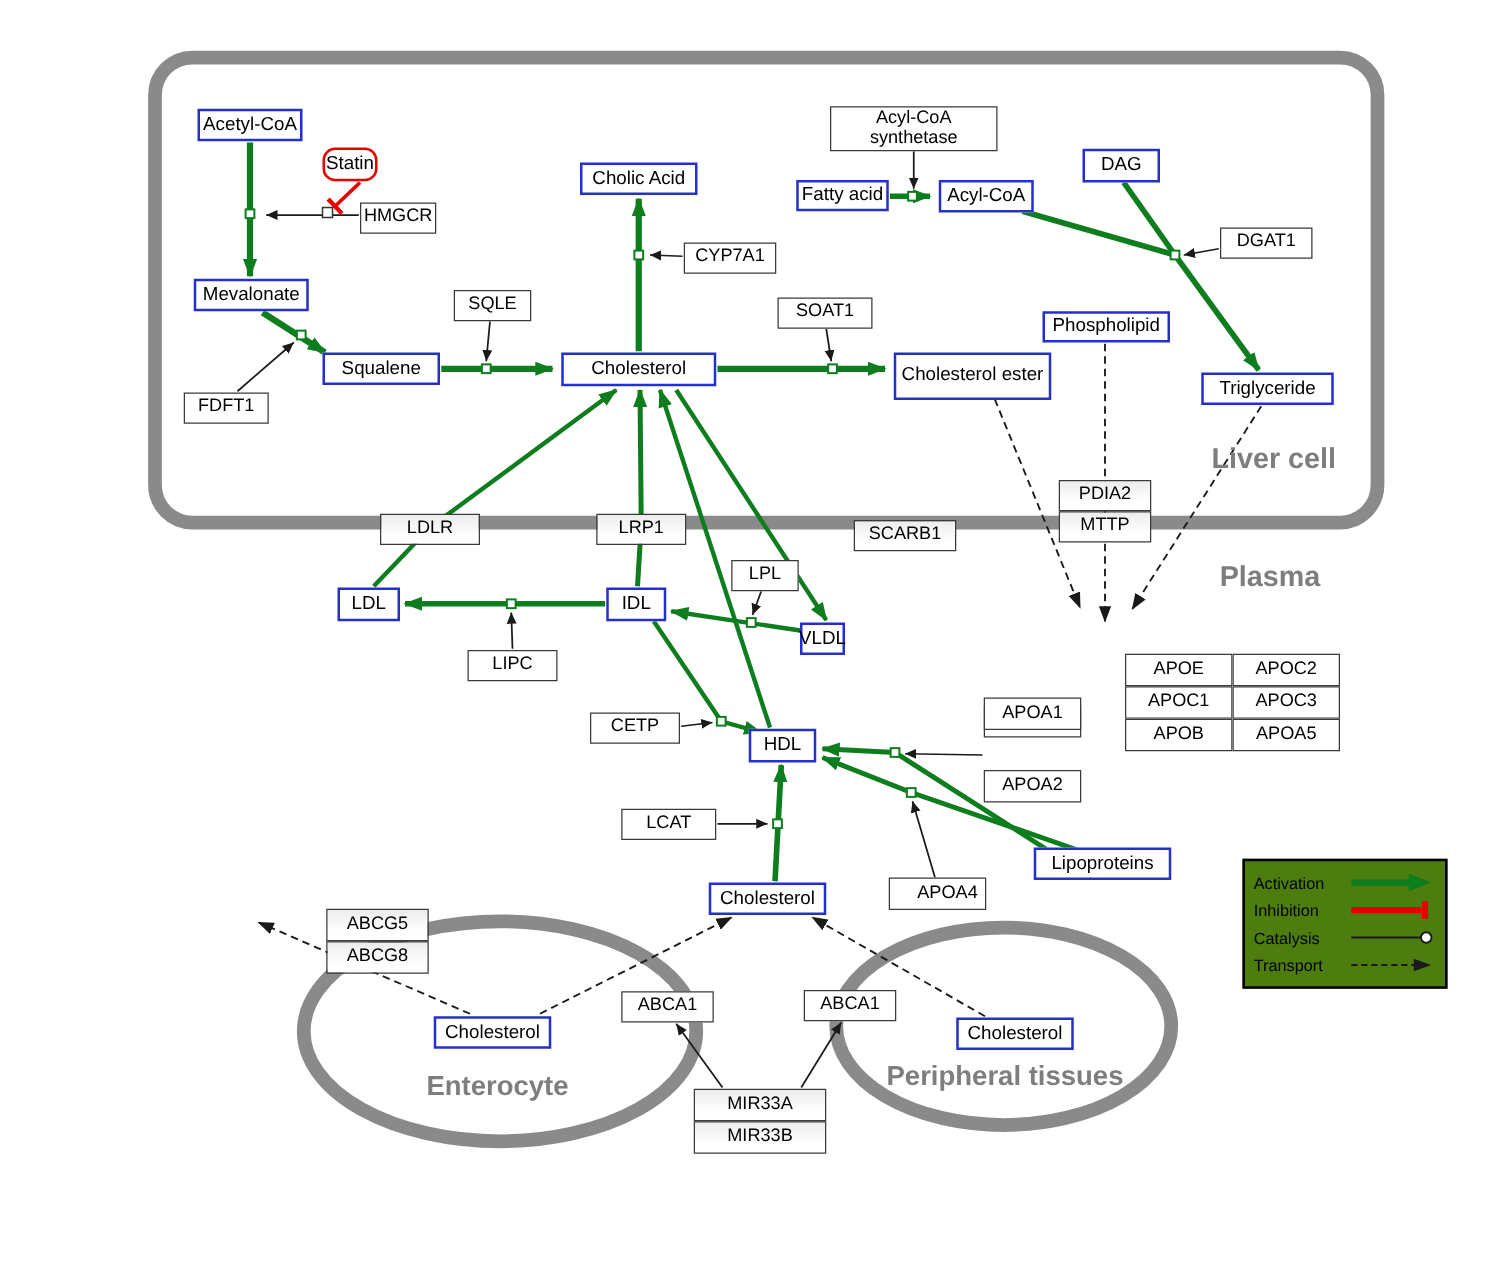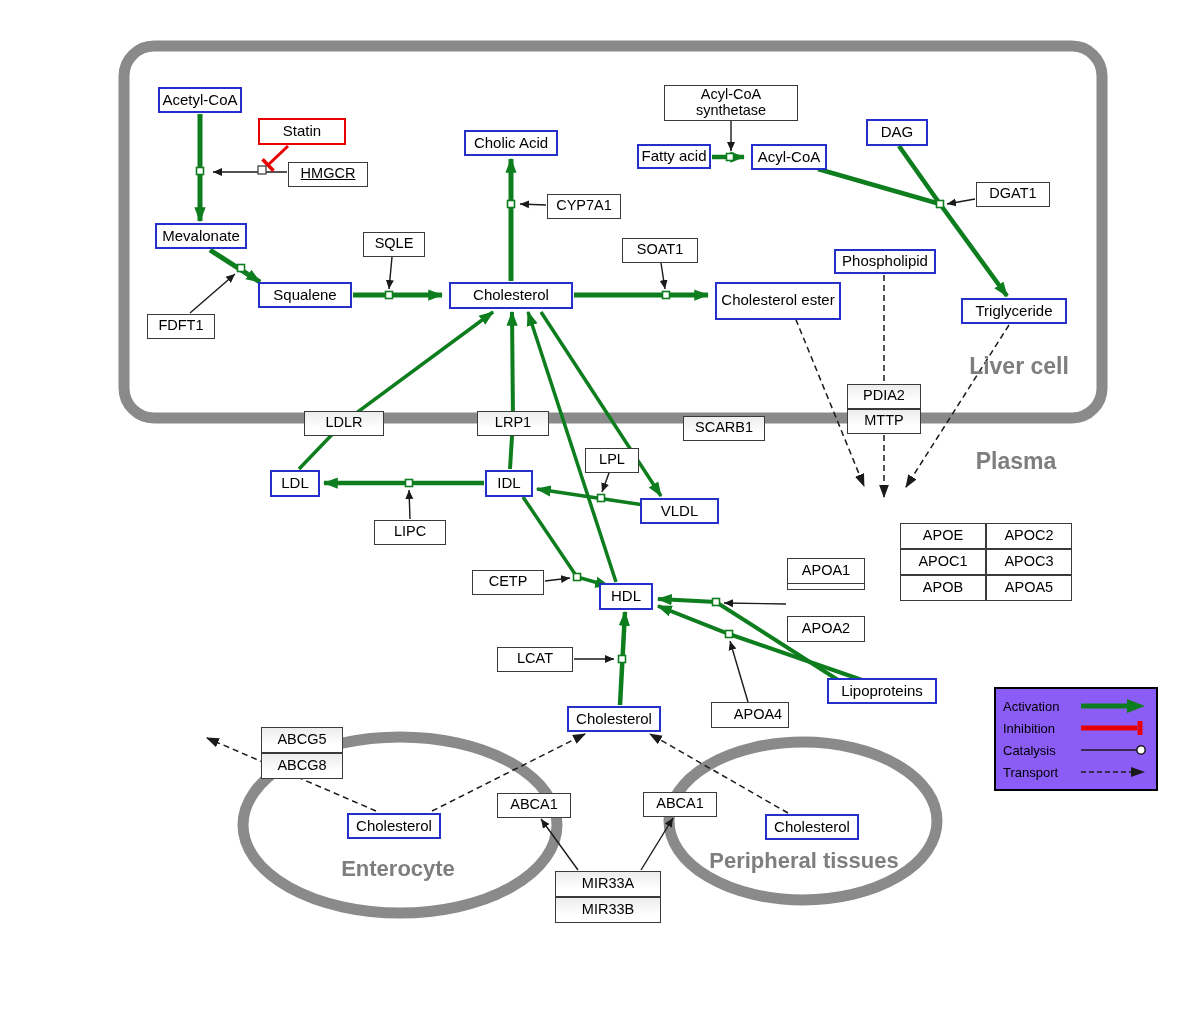--- a/index.html
+++ b/index.html
@@ -16,21 +16,21 @@
   }
   .metabolite { border:2px solid #2430c8; }
   .gene { border:1px solid #3a3a3a; font-size:14.5px; }
   .shaded { background:linear-gradient(180deg,#ececec,#ffffff 70%); }
   .inhibitor { border:2px solid #e80000; }
   .compartment-label {
     position:absolute; font-weight:bold; font-size:23px; color:#7e7e7e; text-align:center;
   }
   .legend {
     position:absolute; left:994px; top:687px; width:164px; height:104px;
-    border:2px solid #000; background:#8b5cf6; box-sizing:border-box;
+    border:2px solid #000; background:#4d7c0f; box-sizing:border-box;
     padding:7px 7px; display:flex; flex-direction:column; justify-content:space-between;
   }
   .legend-row { display:flex; align-items:center; justify-content:space-between; height:20px; }
   .legend-row span { font-size:13px; color:#000; }
 </style>
 </head>
 <body>
 
 <div class="canvas">
 
@@ -108,22 +108,22 @@
         <rect x="573.5" y="573.5" width="7" height="7" fill="#fff" stroke="#0e7d1e" stroke-width="1.6"></rect>
         <rect x="712.5" y="598.5" width="7" height="7" fill="#fff" stroke="#0e7d1e" stroke-width="1.6"></rect>
         <rect x="725.5" y="630.5" width="7" height="7" fill="#fff" stroke="#0e7d1e" stroke-width="1.6"></rect>
         <rect x="618.5" y="655.5" width="7" height="7" fill="#fff" stroke="#0e7d1e" stroke-width="1.6"></rect>
         <rect x="258" y="166" width="8" height="8" fill="#fff" stroke="#333" stroke-width="1.2"></rect>
       </g>
   </svg>
 
   <div id="nodes">
       <div class="node metabolite" style="left: 158px; top: 87px; width: 84px; height: 26px;">Acetyl-CoA</div>
-      <div class="node inhibitor" style="left: 258px; top: 117.5px; width: 88px; height: 27px;">Statin</div>
-      <div class="node gene" style="left: 288px; top: 161.5px; width: 80px; height: 25px; text-decoration: underline;">HMGCR</div>
+      <div class="node inhibitor" style="left: 258px; top: 117.5px; width: 44px; height: 27px; border-radius: 10px;">Statin</div>
+      <div class="node gene" style="left: 288px; top: 161.5px; width: 61px; height: 25px;">HMGCR</div>
       <div class="node metabolite" style="left: 155px; top: 223px; width: 92px; height: 26px;">Mevalonate</div>
       <div class="node metabolite" style="left: 464px; top: 130px; width: 94px; height: 26px;">Cholic Acid</div>
       <div class="node gene" style="left: 547px; top: 193.5px; width: 74px; height: 25px;">CYP7A1</div>
       <div class="node gene" style="left: 363px; top: 231.5px; width: 62px; height: 25px;">SQLE</div>
       <div class="node metabolite" style="left: 258px; top: 282px; width: 94px; height: 26px;">Squalene</div>
       <div class="node gene" style="left: 147px; top: 313.5px; width: 68px; height: 25px;">FDFT1</div>
       <div class="node metabolite" style="left: 449px; top: 281.5px; width: 124px; height: 27px;">Cholesterol</div>
       <div class="node gene" style="left: 622px; top: 237.5px; width: 76px; height: 25px;">SOAT1</div>
       <div class="node metabolite" style="left: 715px; top: 281.5px; width: 126px; height: 38px;">Cholesterol ester</div>
       <div class="node gene" style="left: 664px; top: 85px; width: 134px; height: 36px;">Acyl-CoA
@@ -136,21 +136,21 @@
       <div class="node metabolite" style="left: 961px; top: 298px; width: 106px; height: 26px;">Triglyceride</div>
       <div class="node gene shaded" style="left: 304px; top: 410.5px; width: 80px; height: 25px;">LDLR</div>
       <div class="node gene shaded" style="left: 477px; top: 410.5px; width: 72px; height: 25px;">LRP1</div>
       <div class="node gene shaded" style="left: 683px; top: 415.5px; width: 82px; height: 25px;">SCARB1</div>
       <div class="node gene shaded" style="left: 847px; top: 383.5px; width: 74px; height: 25px;">PDIA2</div>
       <div class="node gene shaded" style="left: 847px; top: 408.5px; width: 74px; height: 25px;">MTTP</div>
       <div class="node metabolite" style="left: 270px; top: 469.5px; width: 50px; height: 27px;">LDL</div>
       <div class="node metabolite" style="left: 485px; top: 469.5px; width: 48px; height: 27px;">IDL</div>
       <div class="node gene" style="left: 374px; top: 519.5px; width: 72px; height: 25px; text-align: center;">LIPC</div>
       <div class="node gene" style="left: 585px; top: 447.5px; width: 54px; height: 25px;">LPL</div>
-      <div class="node metabolite" style="left: 640px; top: 498px; width: 79px; height: 26px;">VLDL</div>
+      <div class="node metabolite" style="left: 640px; top: 498px; width: 36px; height: 26px;">VLDL</div>
       <div class="node gene" style="left: 472px; top: 569.5px; width: 72px; height: 25px;">CETP</div>
       <div class="node metabolite" style="left: 599px; top: 582.5px; width: 54px; height: 27px;">HDL</div>
       <div class="node gene shaded" style="left: 787px; top: 564px; width: 78px; height: 26px;">PLTP</div>
       <div class="node gene" style="left: 787px; top: 558px; width: 78px; height: 26px;">APOA1</div>
       <div class="node gene" style="left: 787px; top: 616px; width: 78px; height: 26px;">APOA2</div>
       <div class="node gene" style="left: 497px; top: 646.5px; width: 76px; height: 25px;">LCAT</div>
       <div class="node gene" style="left: 711px; top: 702px; width: 78px; height: 26px; padding-left: 16px;">APOA4</div>
       <div class="node metabolite" style="left: 827px; top: 678px; width: 110px; height: 26px;">Lipoproteins</div>
       <div class="node metabolite" style="left: 567px; top: 706px; width: 94px; height: 26px;">Cholesterol</div>
       <div class="node gene" style="left: 900px; top: 523px; width: 86px; height: 26px;">APOE</div>

